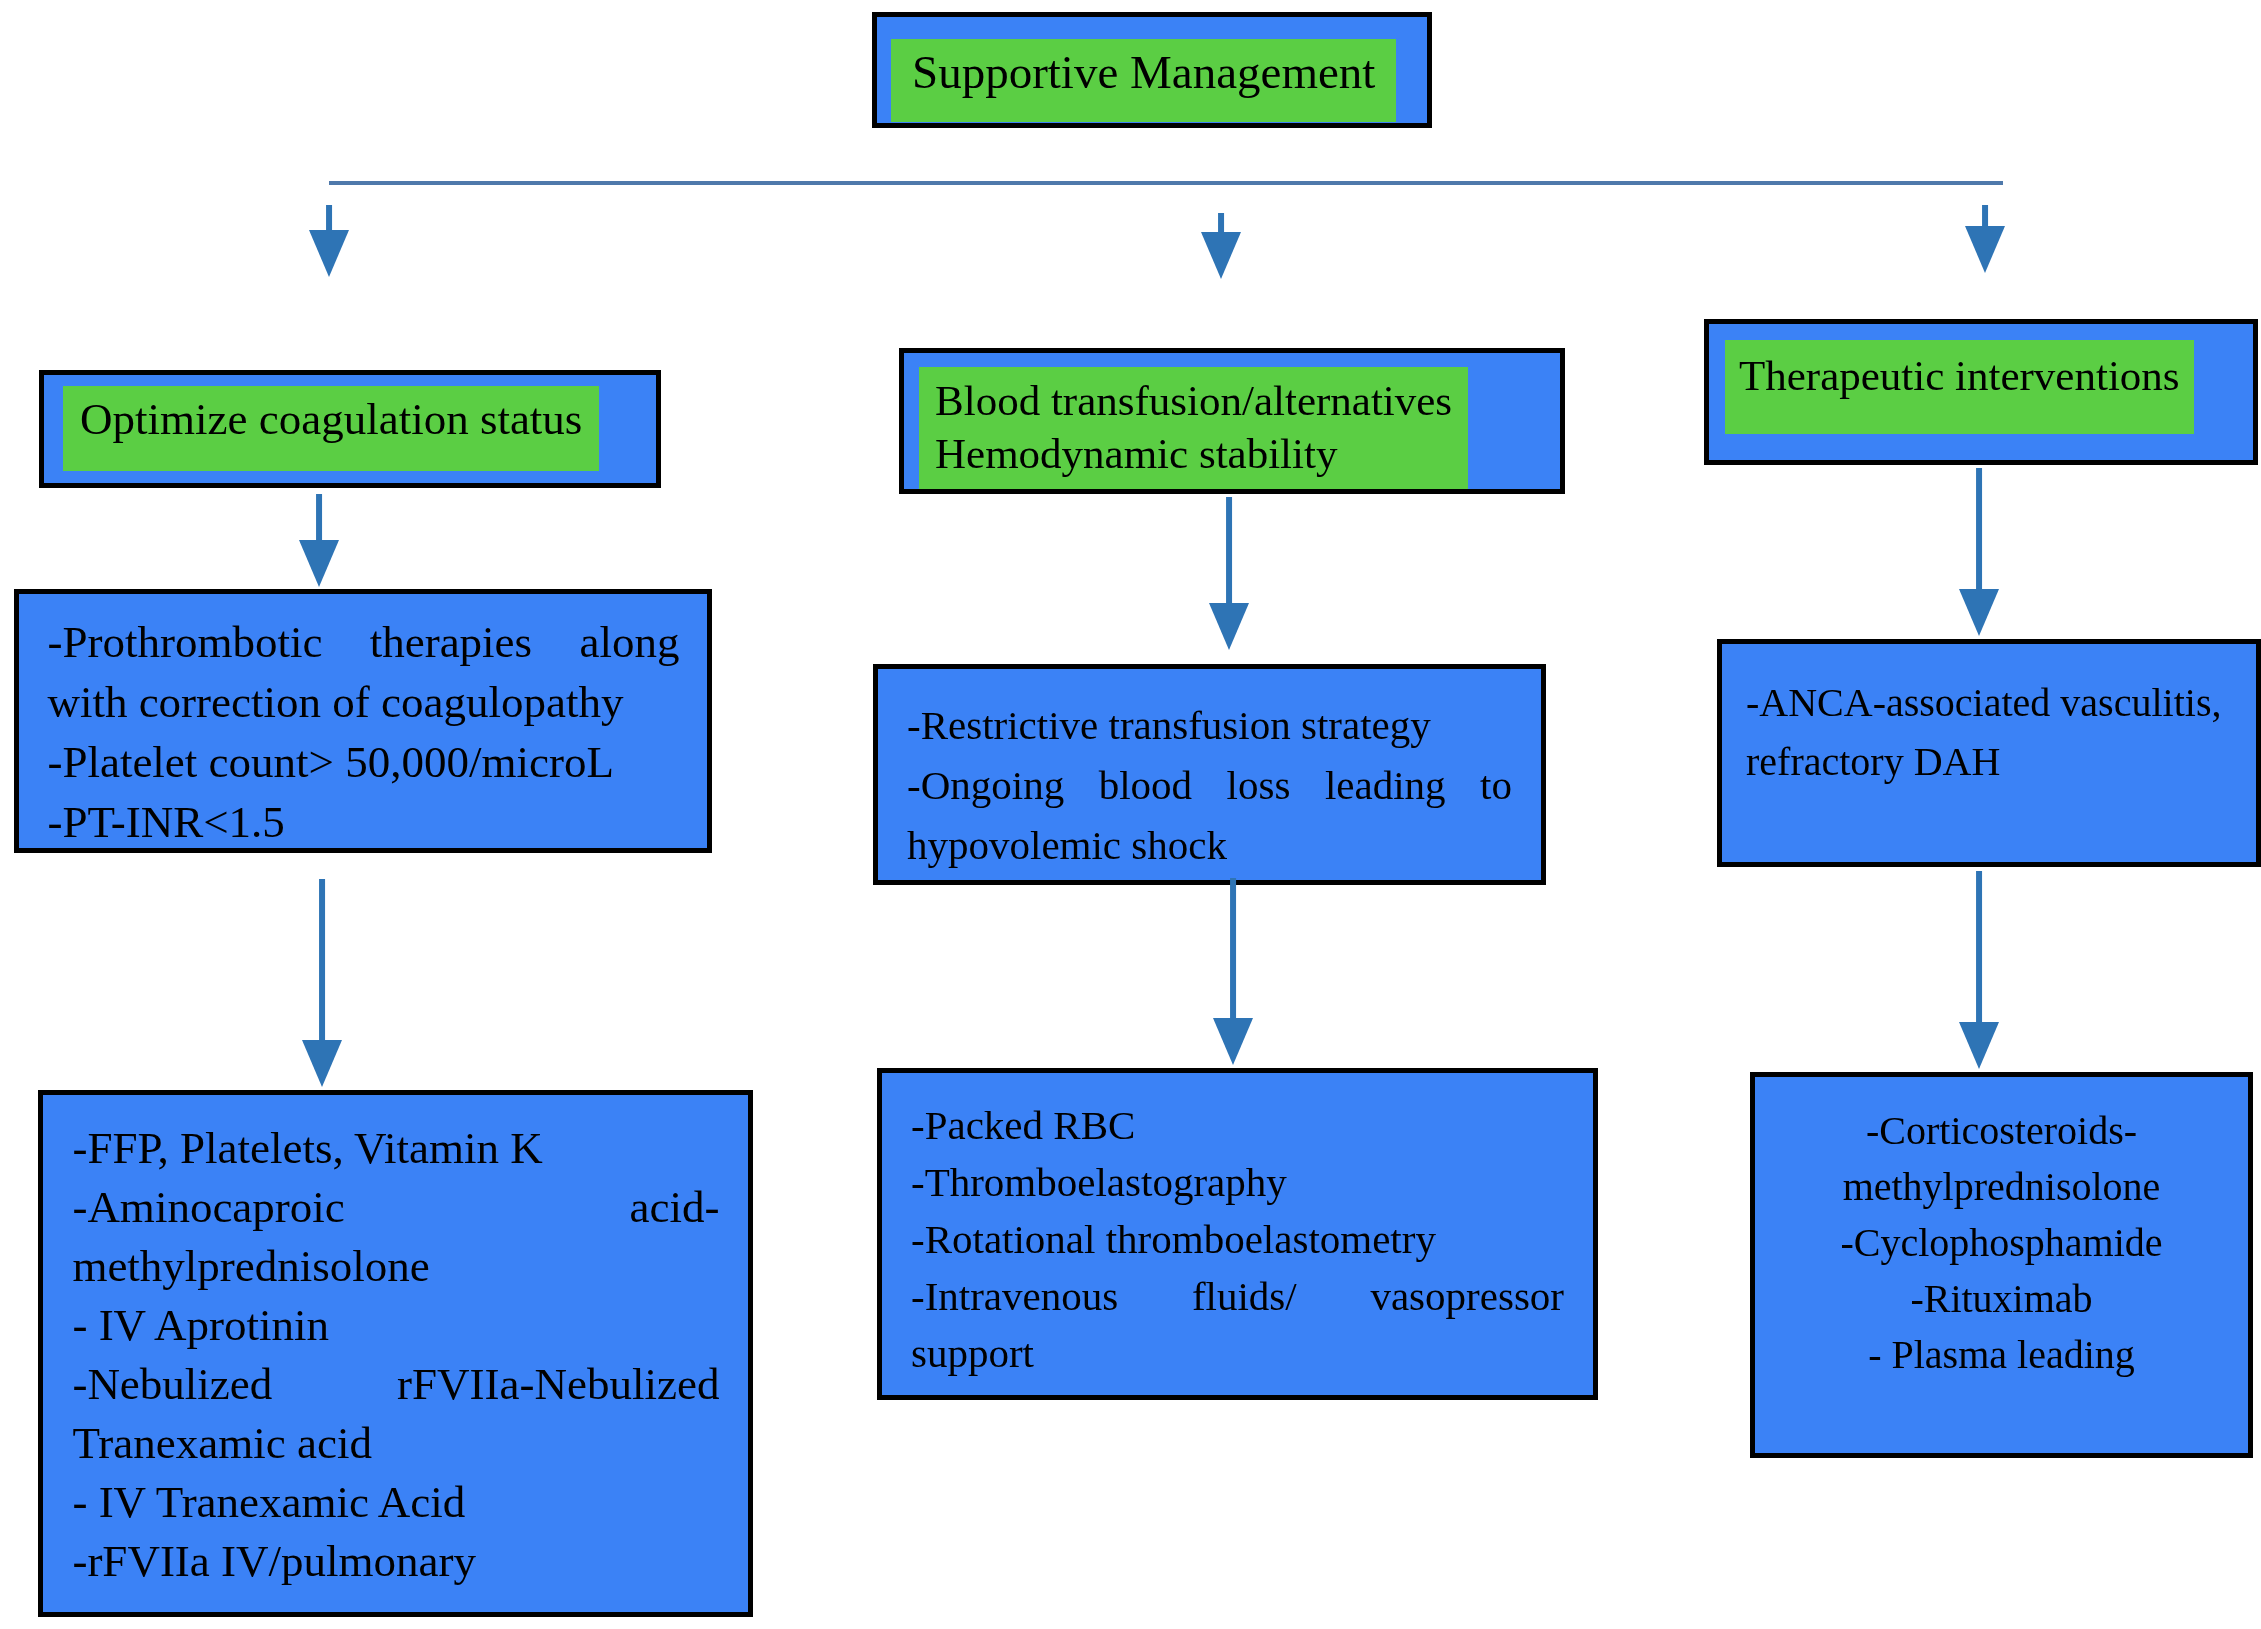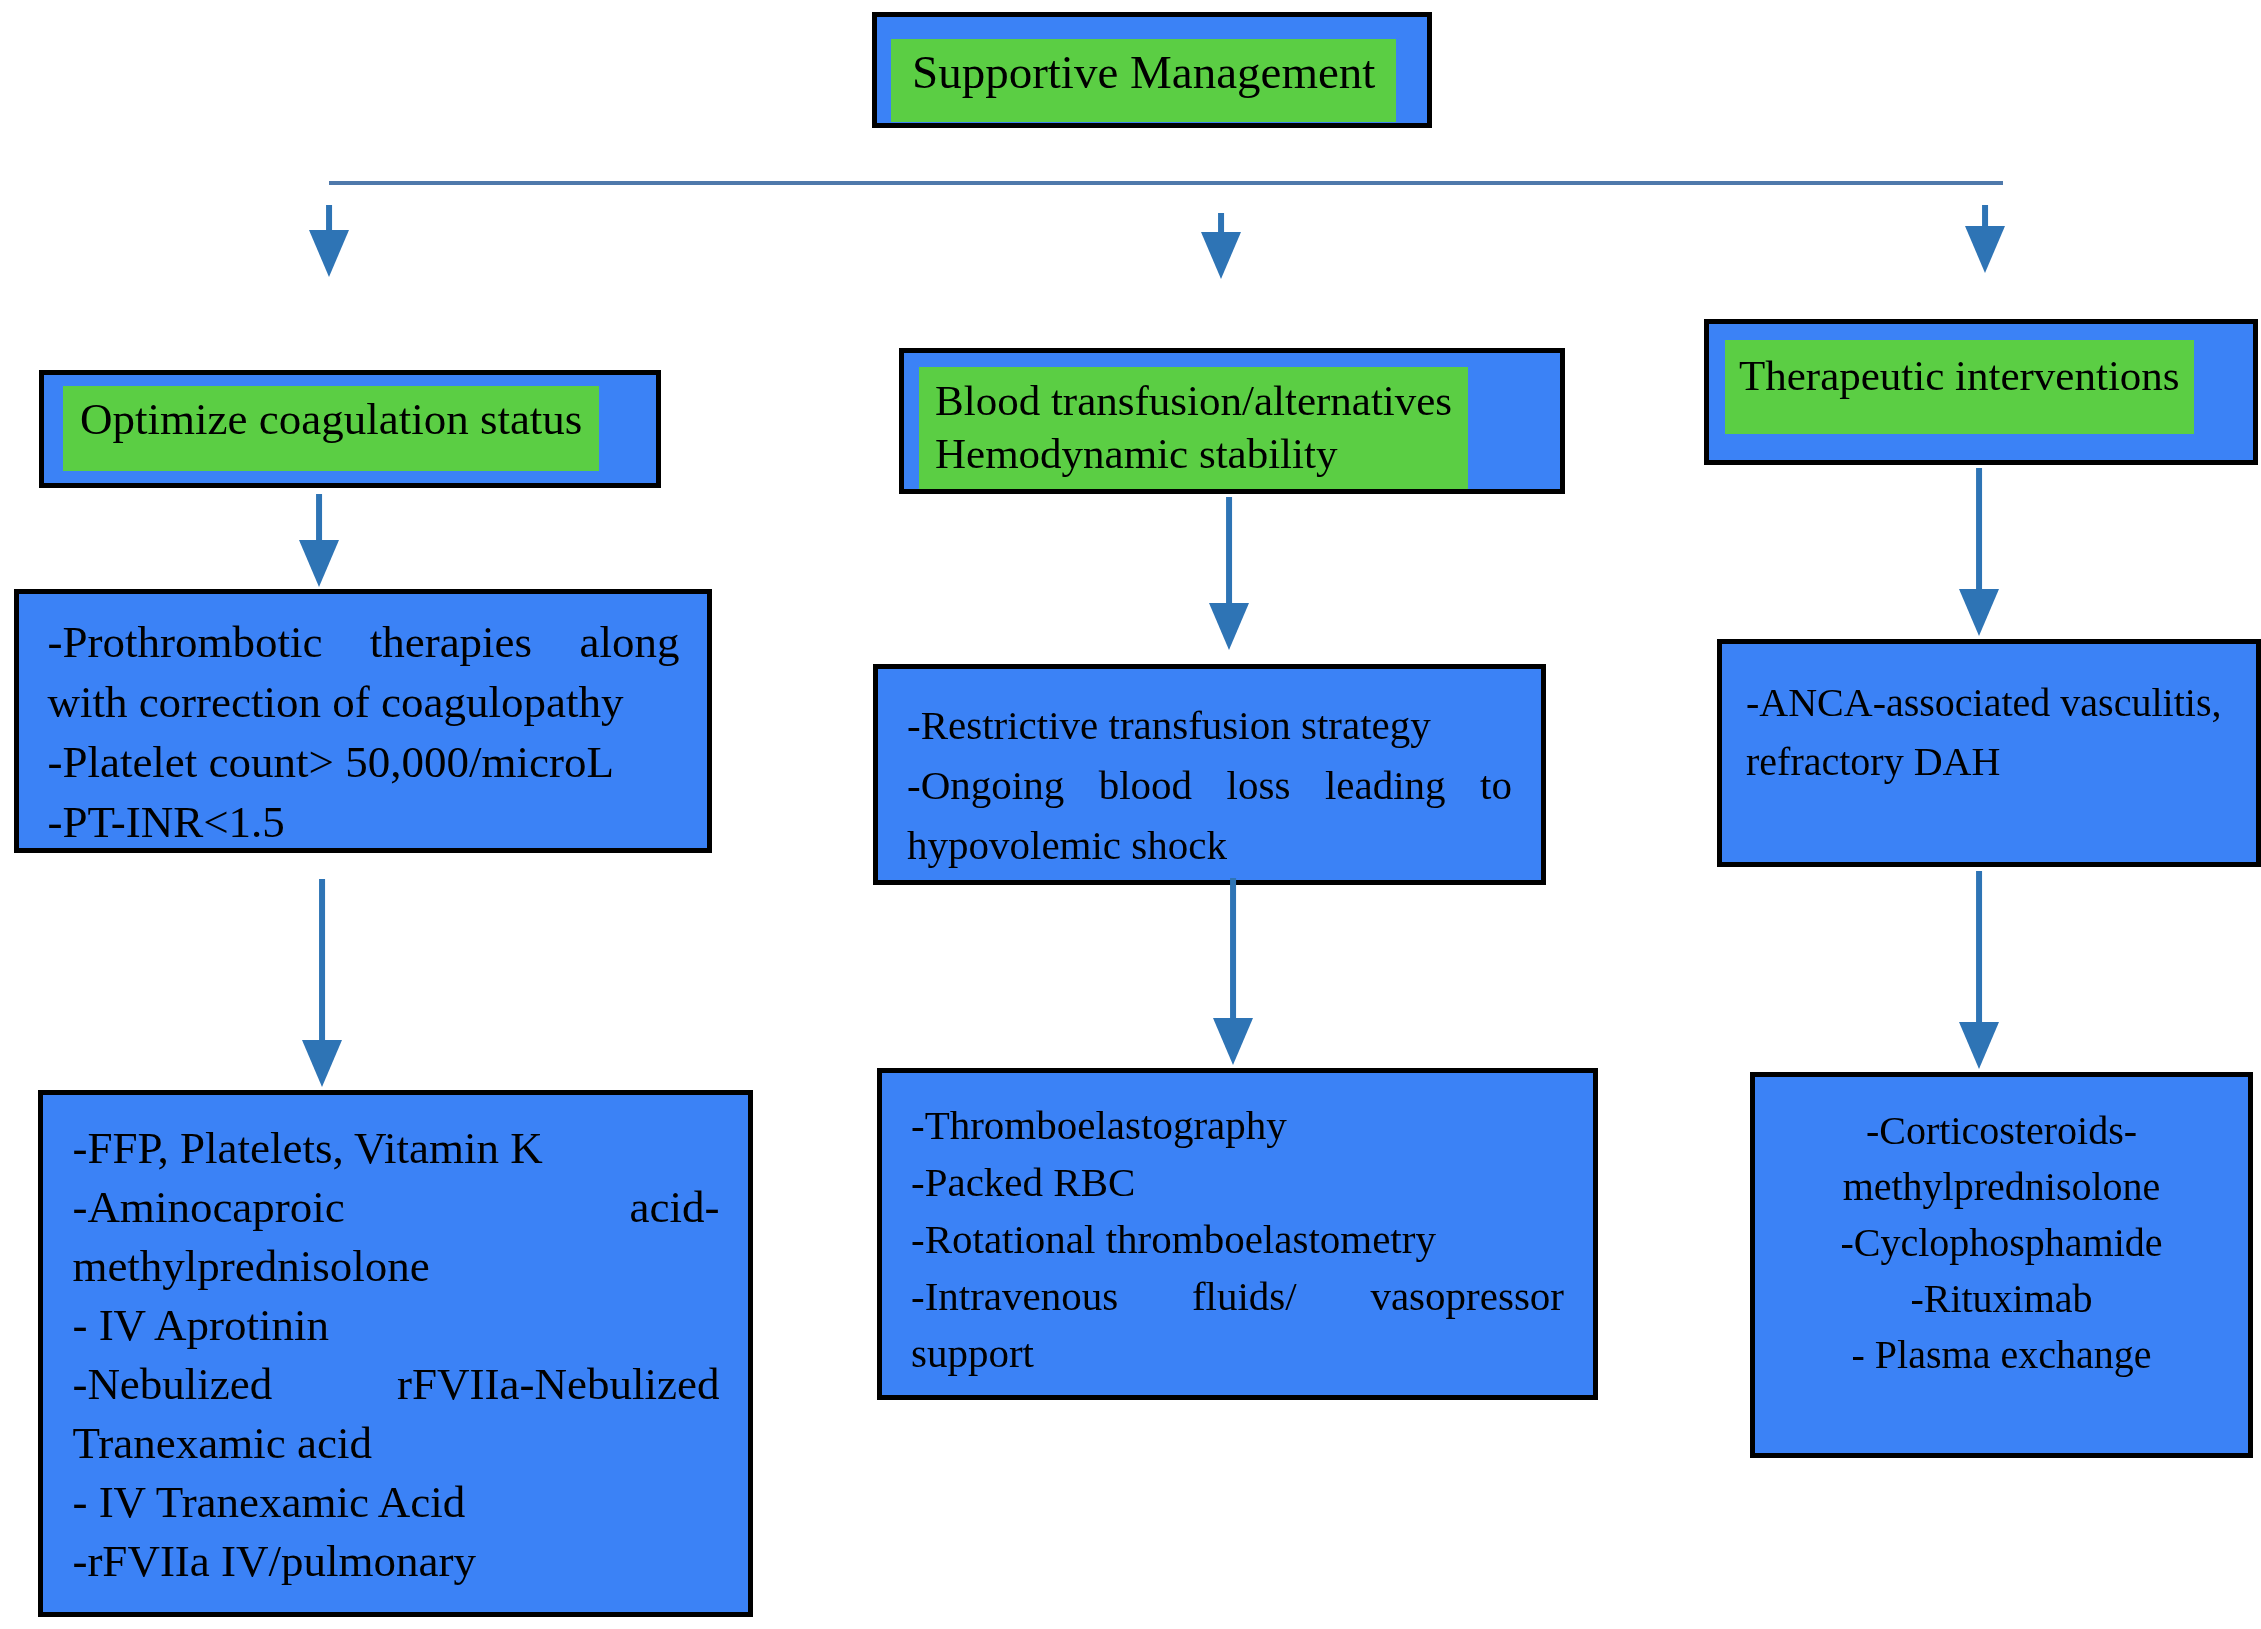--- a/index.html
+++ b/index.html
@@ -132,22 +132,22 @@
   </div>
 <div class="node" id="box-m1">
   <p>-Restrictive transfusion strategy</p>
   <p>-Ongoing blood loss leading to hypovolemic shock</p>
 </div>
 <div class="arrow" id="c2">
     <div class="shaft"></div>
     <div class="head"></div>
   </div>
 <div class="node" id="box-m2">
+  <p>-Packed RBC</p>
   <p>-Thromboelastography</p>
-  <p>-Packed RBC</p>
   <p>-Rotational thromboelastometry</p>
   <p>-Intravenous fluids/ vasopressor support</p>
 </div>
 
 <div class="node" id="hdr-right">
   <div class="hl">
     <span class="hl-line">Therapeutic interventions</span>
   </div>
 </div>
 <div class="arrow" id="b3">
@@ -158,15 +158,15 @@
   <p>-ANCA-associated vasculitis, refractory DAH</p>
 </div>
 <div class="arrow" id="c3">
     <div class="shaft"></div>
     <div class="head"></div>
   </div>
 <div class="node" id="box-r2">
   <p>-Corticosteroids-methylprednisolone</p>
   <p>-Cyclophosphamide</p>
   <p>-Rituximab</p>
-  <p>- Plasma exchange</p>
+  <p>- Plasma leading</p>
 </div>
 
 
 </body></html>

